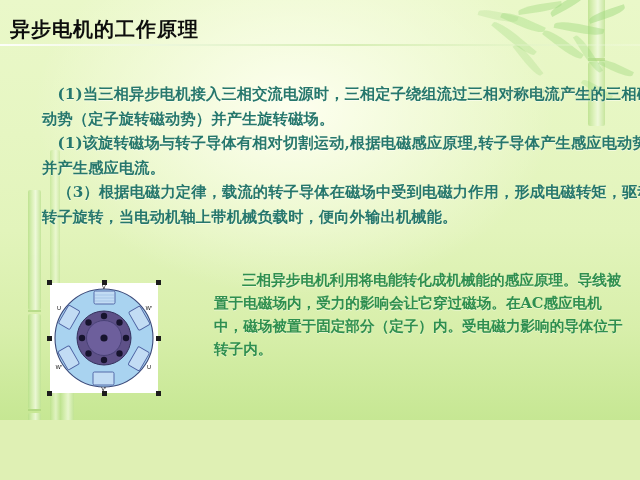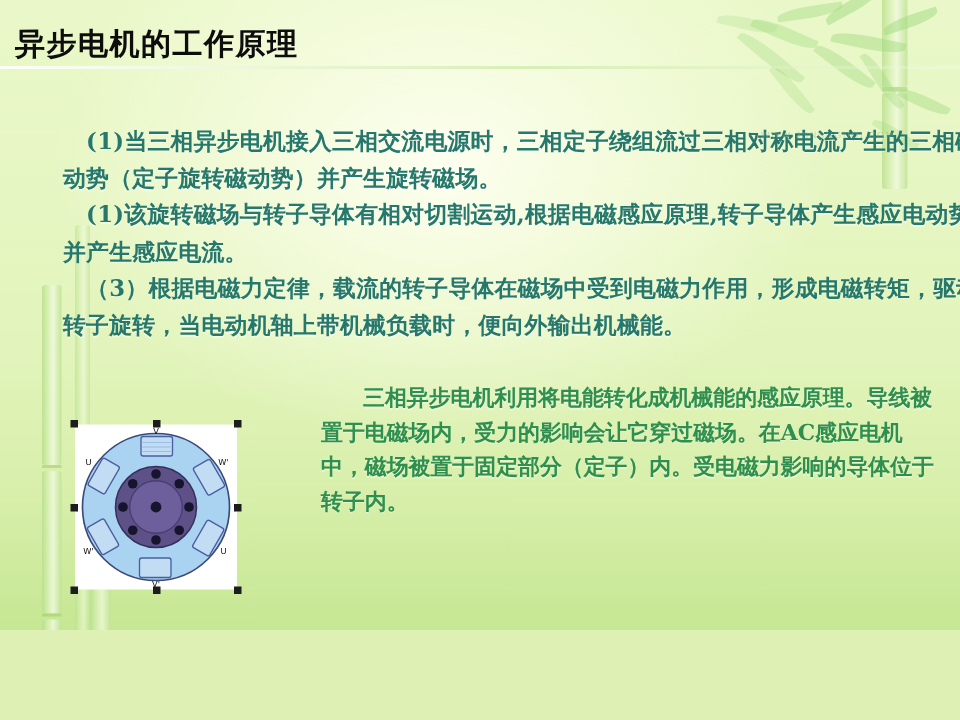--- a/index.html
+++ b/index.html
@@ -62,21 +62,21 @@
   #motor-figure svg{display:block;width:108px;height:110px;}
   .sel-handle{position:absolute;width:5px;height:5px;background:#1d1d1d;}
 
   
   #side-text{
     position:absolute;left:214px;top:250px;width:412px;
     color:#2f8f4f;font-size:14.6px;line-height:23px;font-weight:bold;
     font-family:"DejaVu Serif","Liberation Serif",serif;
     text-shadow:0 1px 0 rgba(255,255,255,.4);
   }
-  #side-text p{margin:4px 0 9px 0;}
+  #side-text p{margin:18px 0 9px 0;}
   #side-text p .ind{display:inline-block;width:28px;}
 
   
   #wm{
     position:absolute;left:472px;top:88px;width:160px;
     text-align:center;color:#8fae8d;opacity:.45;
     font-size:6px;letter-spacing:1.2px;
     font-family:"Liberation Sans",sans-serif;
   }
 

